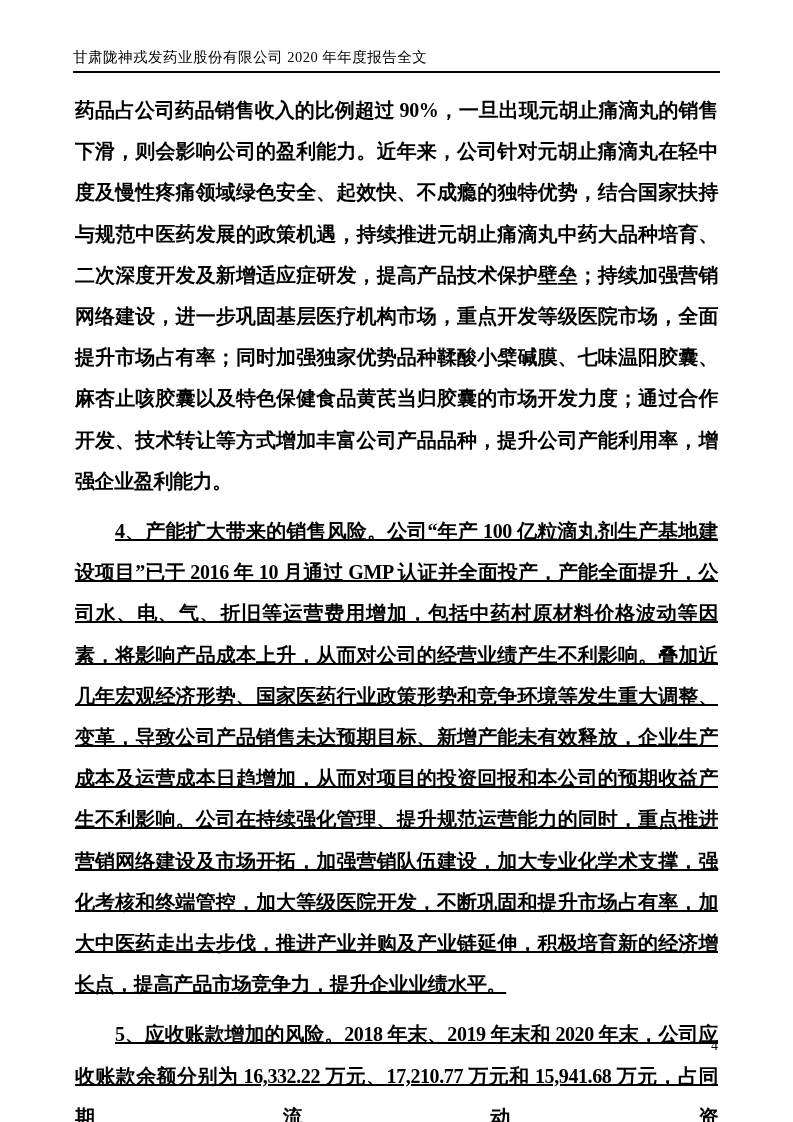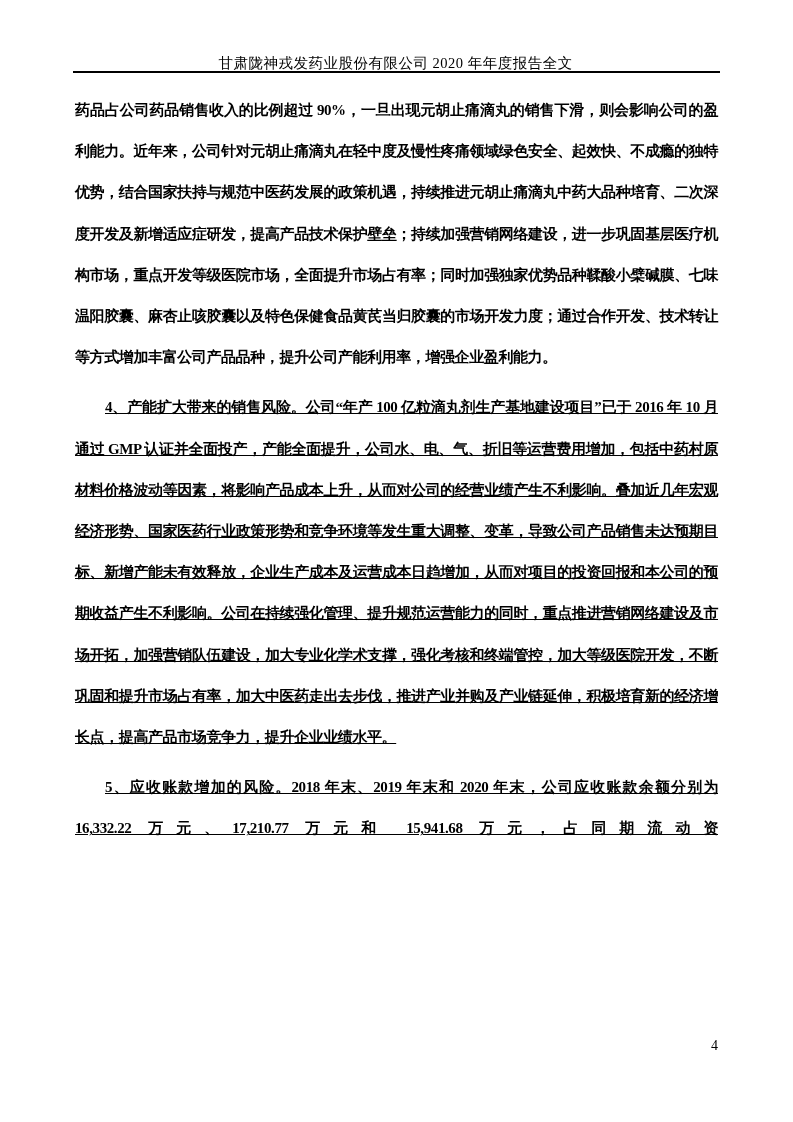--- a/index.html
+++ b/index.html
@@ -16,22 +16,21 @@
     font-family: "Liberation Serif", "DejaVu Serif", serif;
     color: #000000;
     overflow: hidden;
     box-sizing: border-box;
   }
   .header {
     position: absolute;
     top: 48px;
     left: 73px;
     right: 75px;
-    text-align: center;
-    margin-top: 6px;
+    text-align: left;
   }
   .header-title {
     font-size: 14.5px;
     font-weight: normal;
     letter-spacing: 0.5px;
     white-space: nowrap;
   }
   .header-rule {
     position: absolute;
     top: 71px;
@@ -41,21 +40,21 @@
     border-top: 2px solid #000000;
   }
   .body-text {
     position: absolute;
     top: 90px;
     left: 75px;
     width: 643px;
   }
   .body-text p {
     margin: 0;
-    font-size: 15px;
+    font-size: 20px;
     font-weight: bold;
     line-height: 41.2px;
     text-align: justify;
     letter-spacing: -0.4px;
   }
   .body-text p.indent {
     text-indent: 2em;
     margin-top: 9px;
     text-decoration: underline;
   }

